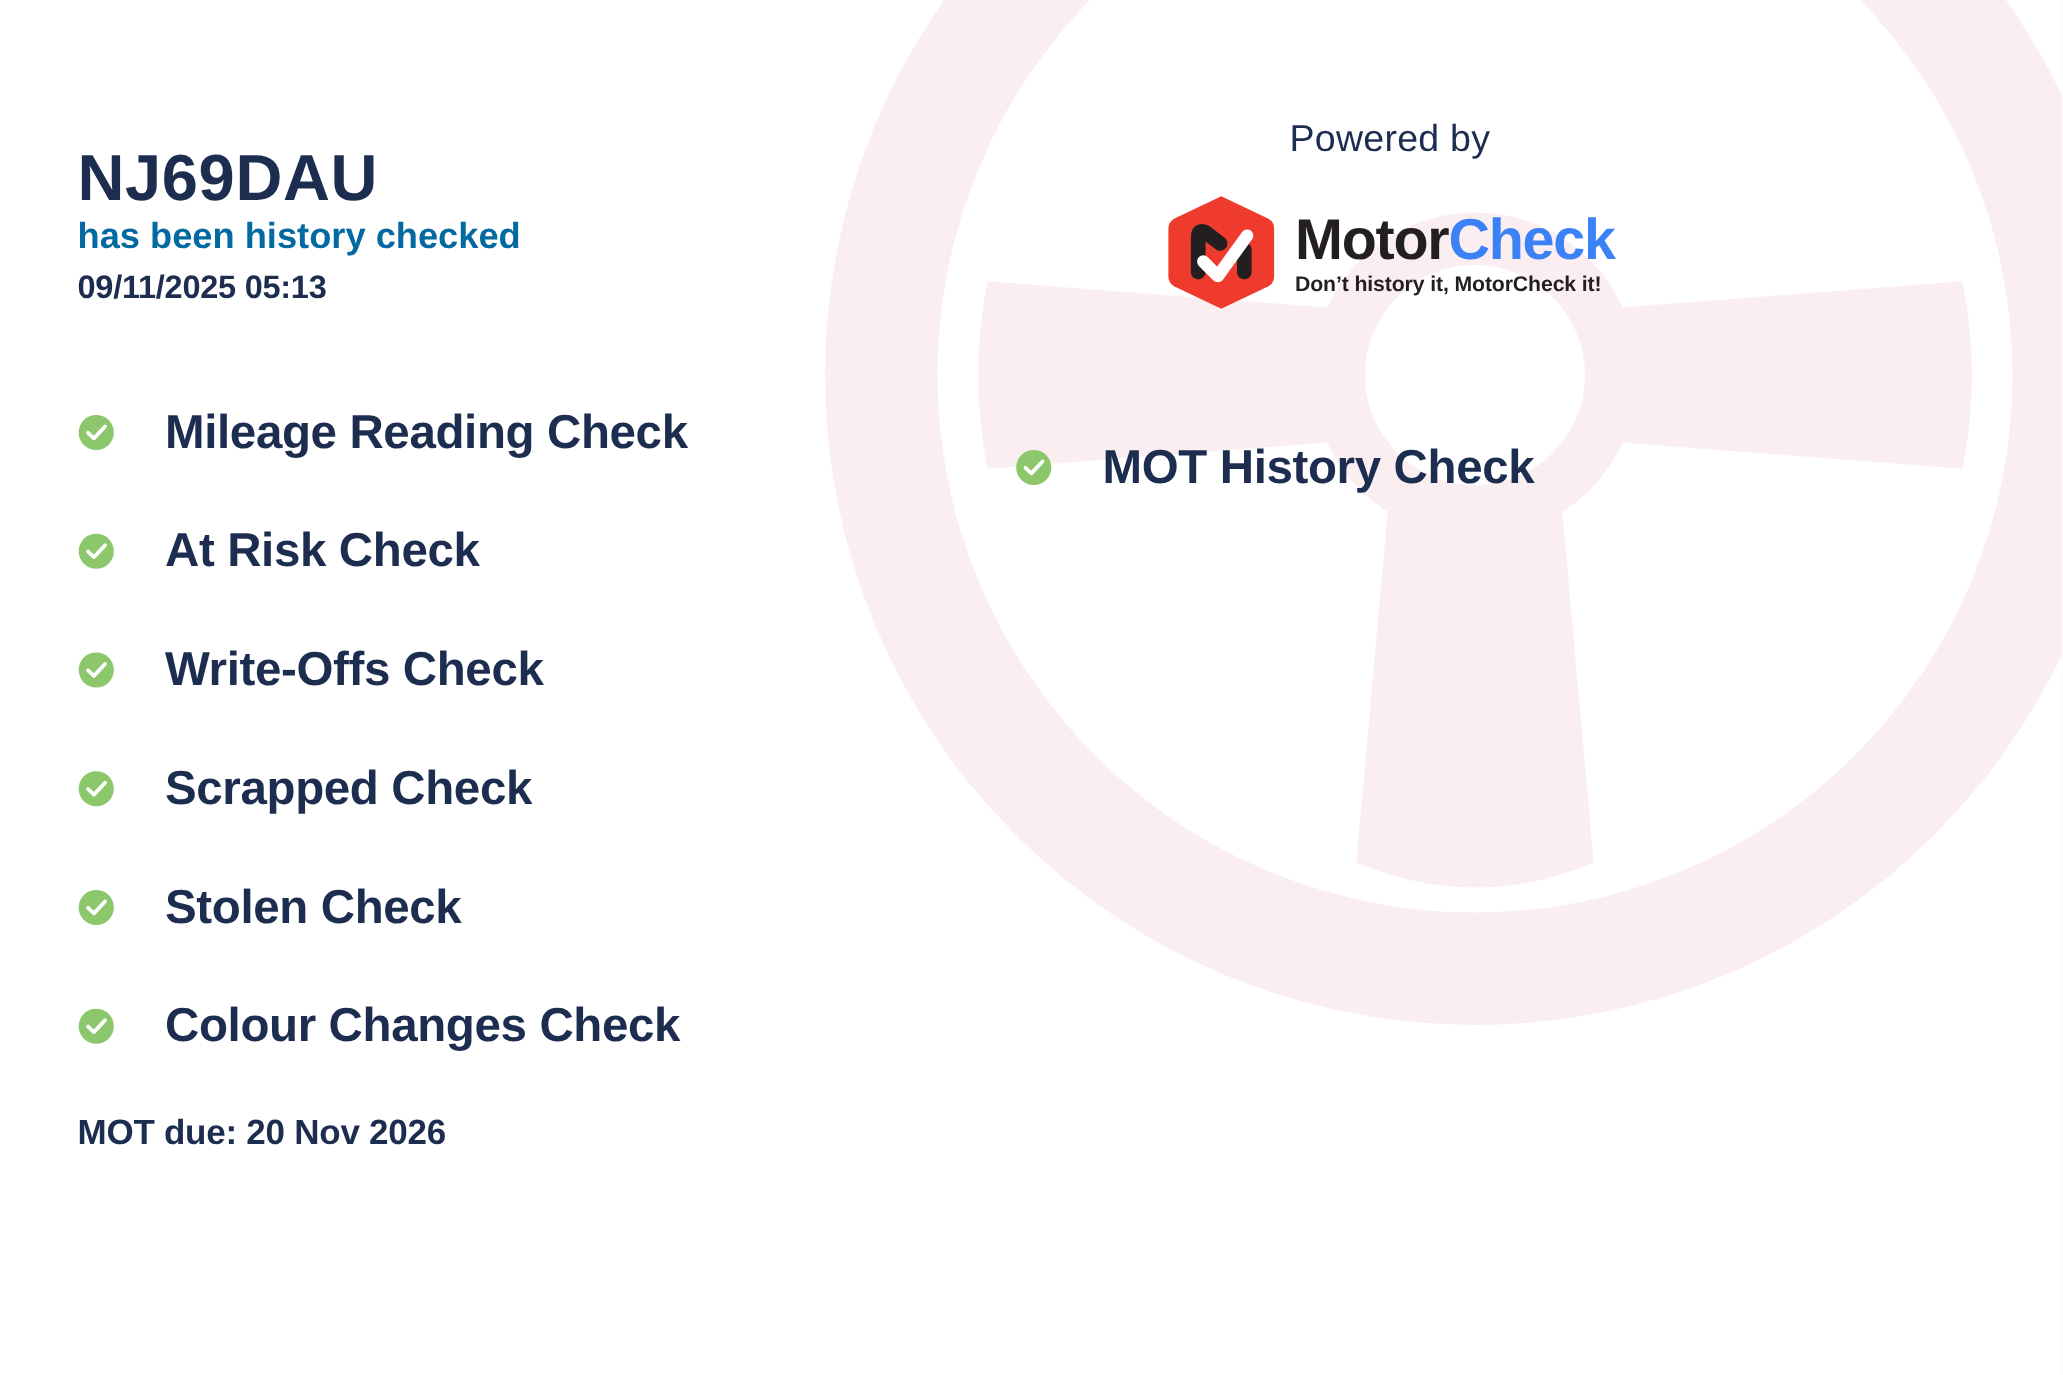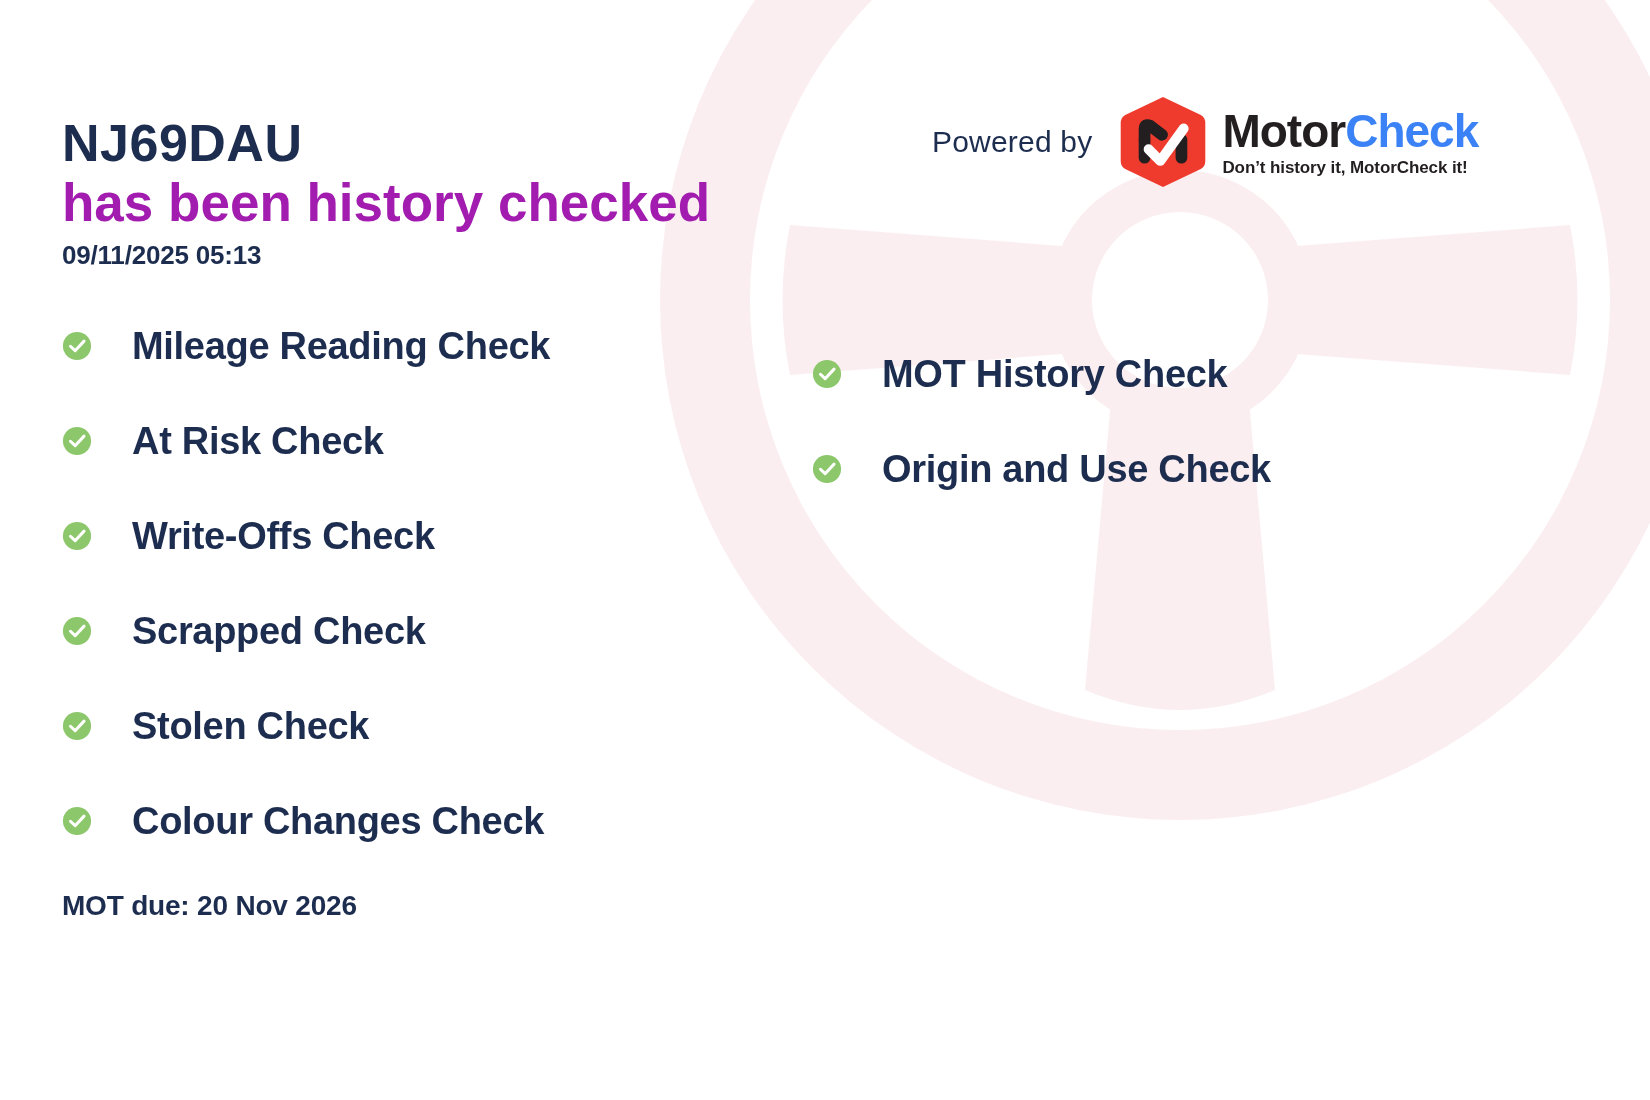--- a/index.html
+++ b/index.html
@@ -44,43 +44,44 @@
   }
   .reg-plate {
     font-size: 52px;
     font-weight: bold;
     letter-spacing: 0.5px;
     line-height: 1.06;
     color: #1d2d4f;
     margin: 0;
   }
   .headline {
-    font-size: 53px;
+    font-size: 29px;
     font-weight: bold;
     line-height: 1.12;
-    color: #a21caf;
+    color: #0369a1;
     margin: 2px 0 0 0;
     white-space: nowrap;
   }
   .timestamp {
     font-size: 26px;
     font-weight: bold;
     color: #1d2d4f;
     margin: 8px 0 0 0;
     letter-spacing: -0.2px;
   }
 
   
   #powered-lockup {
     position: absolute;
     left: 932px;
     top: 95px;
     display: flex;
     align-items: center;
     gap: 26px;
+    flex-direction: column;
   }
   .powered-text {
     font-size: 30px;
     font-weight: normal;
     color: #1d2d4f;
     letter-spacing: 0.2px;
     white-space: nowrap;
   }
   #motorcheck-logo {
     display: flex;
@@ -272,25 +273,18 @@
   <div id="checks-right">
 
     <div class="check-item">
       <svg class="check-icon" viewBox="0 0 32 32" xmlns="http://www.w3.org/2000/svg">
         <circle cx="16" cy="16" r="15" fill="#8cc76b"></circle>
         <path d="M9 16.3 L14 21 L23.5 10.8" stroke="#ffffff" stroke-width="3.2" fill="none" stroke-linecap="round" stroke-linejoin="round"></path>
       </svg>
       <span class="check-label">MOT History Check</span>
     </div>
 
-    <div class="check-item">
-      <svg class="check-icon" viewBox="0 0 32 32" xmlns="http://www.w3.org/2000/svg">
-        <circle cx="16" cy="16" r="15" fill="#8cc76b"></circle>
-        <path d="M9 16.3 L14 21 L23.5 10.8" stroke="#ffffff" stroke-width="3.2" fill="none" stroke-linecap="round" stroke-linejoin="round"></path>
-      </svg>
-      <span class="check-label">Origin and Use Check</span>
-    </div>
 
   </div>
 
   <div id="mot-due">MOT due: 20 Nov 2026</div>
 
 </div>
 
 </body></html>

